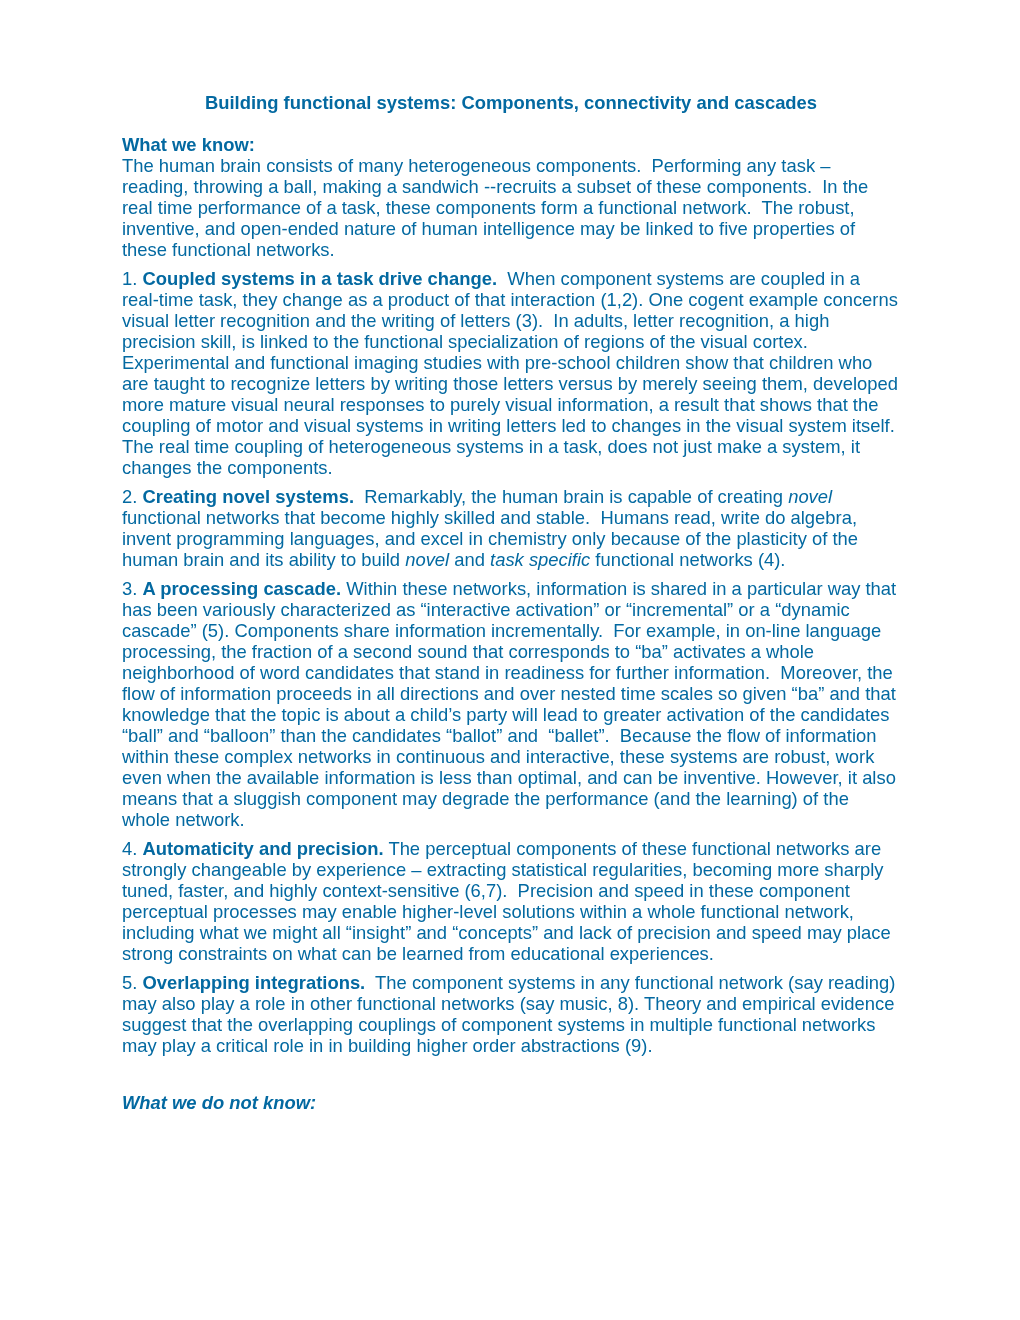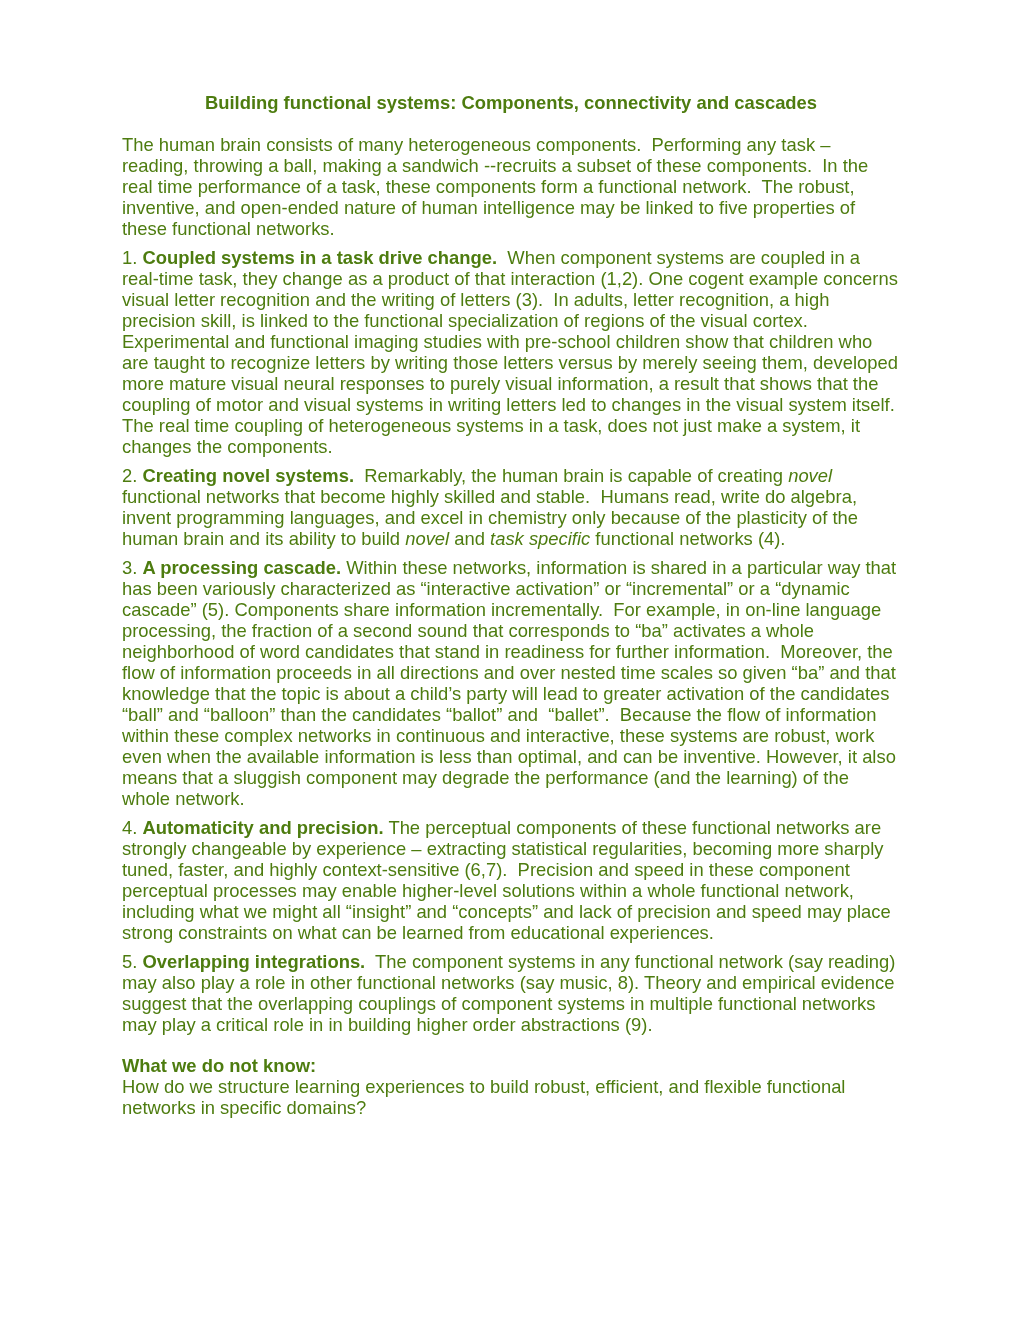--- a/index.html
+++ b/index.html
@@ -7,21 +7,21 @@
     padding: 0;
     background: #ffffff;
   }
   .page {
     position: relative;
     width: 1020px;
     height: 1320px;
     box-sizing: border-box;
     padding: 92px 120px 16px 122px;
     background: #ffffff;
-    color: #4d7c0f;
+    color: #0369a1;
     font-family: "Liberation Sans", "DejaVu Sans", sans-serif;
     font-size: 18.4px;
     line-height: 21px;
     overflow: hidden;
   }
   .title {
     text-align: center;
     font-weight: bold;
     white-space: pre-wrap;
   }
@@ -30,46 +30,47 @@
     white-space: pre-wrap;
   }
   .spacer-line {
     height: 21px;
   }
   .heading {
     font-weight: bold;
     white-space: pre-wrap;
   }
   .heading.second {
-    margin-top: 20px;
+    margin-top: 36px;
+    font-style: italic;
   }
   p {
     margin: 0;
     white-space: pre-wrap;
   }
   p.item {
     margin-top: 8px;
   }
   .b { font-weight: bold; text-align: right; }
   .i { font-style: italic; margin-top: 44px; }
 </style>
 </head>
 <body>
 
 <div class="page">
   <div class="title">Building functional systems: Components, connectivity and cascades</div>
   <div class="spacer-line"></div>
 
+  <div class="heading">What we know:</div>
   <p>The human brain consists of many heterogeneous components.  Performing any task – reading, throwing a ball, making a sandwich --recruits a subset of these components.  In the real time performance of a task, these components form a functional network.  The robust, inventive, and open-ended nature of human intelligence may be linked to five properties of these functional networks.</p>
 
   <p class="item"><span>1. </span><span class="b">Coupled systems in a task drive change.</span><span>  When component systems are coupled in a real-time task, they change as a product of that interaction (1,2). One cogent example concerns visual letter recognition and the writing of letters (3).  In adults, letter recognition, a high precision skill, is linked to the functional specialization of regions of the visual cortex. Experimental and functional imaging studies with pre-school children show that children who are taught to recognize letters by writing those letters versus by merely seeing them, developed more mature visual neural responses to purely visual information, a result that shows that the coupling of motor and visual systems in writing letters led to changes in the visual system itself. The real time coupling of heterogeneous systems in a task, does not just make a system, it changes the components.</span></p>
 
   <p class="item"><span>2. </span><span class="b">Creating novel systems.</span><span>  Remarkably, the human brain is capable of creating </span><span class="i">novel</span><span> functional networks that become highly skilled and stable.  Humans read, write do algebra, invent programming languages, and excel in chemistry only because of the plasticity of the human brain and its ability to build </span><span class="i">novel</span><span> and </span><span class="i">task specific</span><span> functional networks (4).</span></p>
 
   <p class="item"><span>3. </span><span class="b">A processing cascade.</span><span> Within these networks, information is shared in a particular way that has been variously characterized as “interactive activation” or “incremental” or a “dynamic cascade” (5). Components share information incrementally.  For example, in on-line language processing, the fraction of a second sound that corresponds to “ba” activates a whole neighborhood of word candidates that stand in readiness for further information.  Moreover, the flow of information proceeds in all directions and over nested time scales so given “ba” and that knowledge that the topic is about a child’s party will lead to greater activation of the candidates “ball” and “balloon” than the candidates “ballot” and  “ballet”.  Because the flow of information within these complex networks in continuous and interactive, these systems are robust, work even when the available information is less than optimal, and can be inventive. However, it also means that a sluggish component may degrade the performance (and the learning) of the whole network.</span></p>
 
   <p class="item"><span>4. </span><span class="b">Automaticity and precision.</span><span> The perceptual components of these functional networks are strongly changeable by experience – extracting statistical regularities, becoming more sharply tuned, faster, and highly context-sensitive (6,7).  Precision and speed in these component perceptual processes may enable higher-level solutions within a whole functional network, including what we might all “insight” and “concepts” and lack of precision and speed may place strong constraints on what can be learned from educational experiences.</span></p>
 
   <p class="item"><span>5. </span><span class="b">Overlapping integrations.</span><span>  The component systems in any functional network (say reading) may also play a role in other functional networks (say music, 8). Theory and empirical evidence suggest that the overlapping couplings of component systems in multiple functional networks may play a critical role in in building higher order abstractions (9).</span></p>
 
   <div class="heading second">What we do not know:</div>
-  <p>How do we structure learning experiences to build robust, efficient, and flexible functional networks in specific domains?</p>
 </div>
 
 </body></html>

